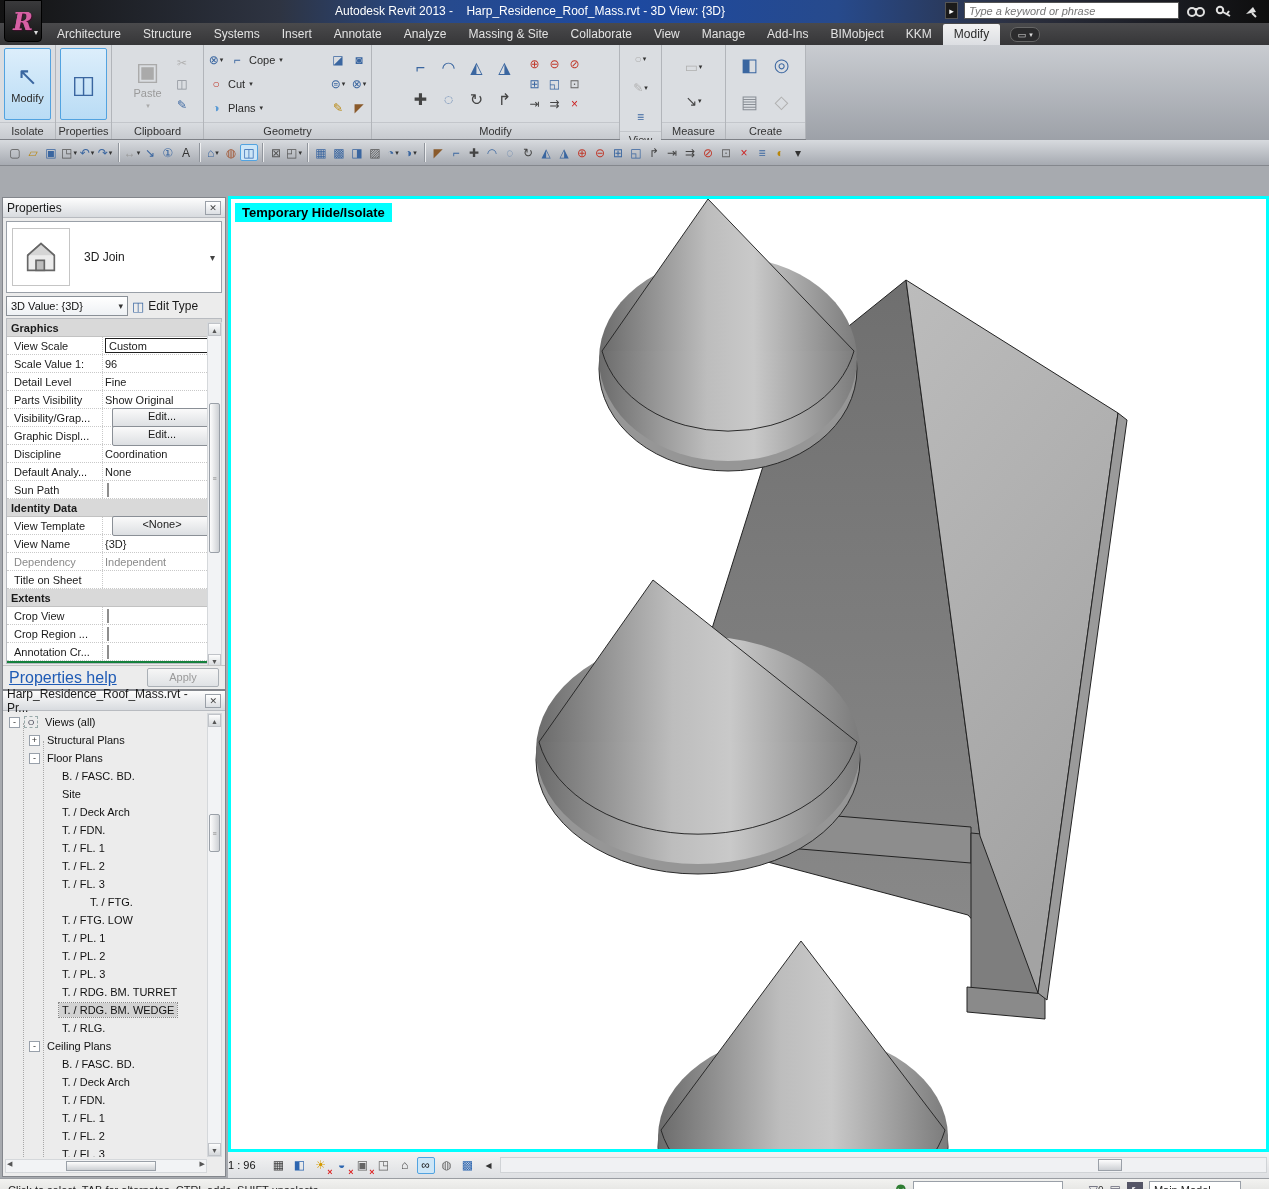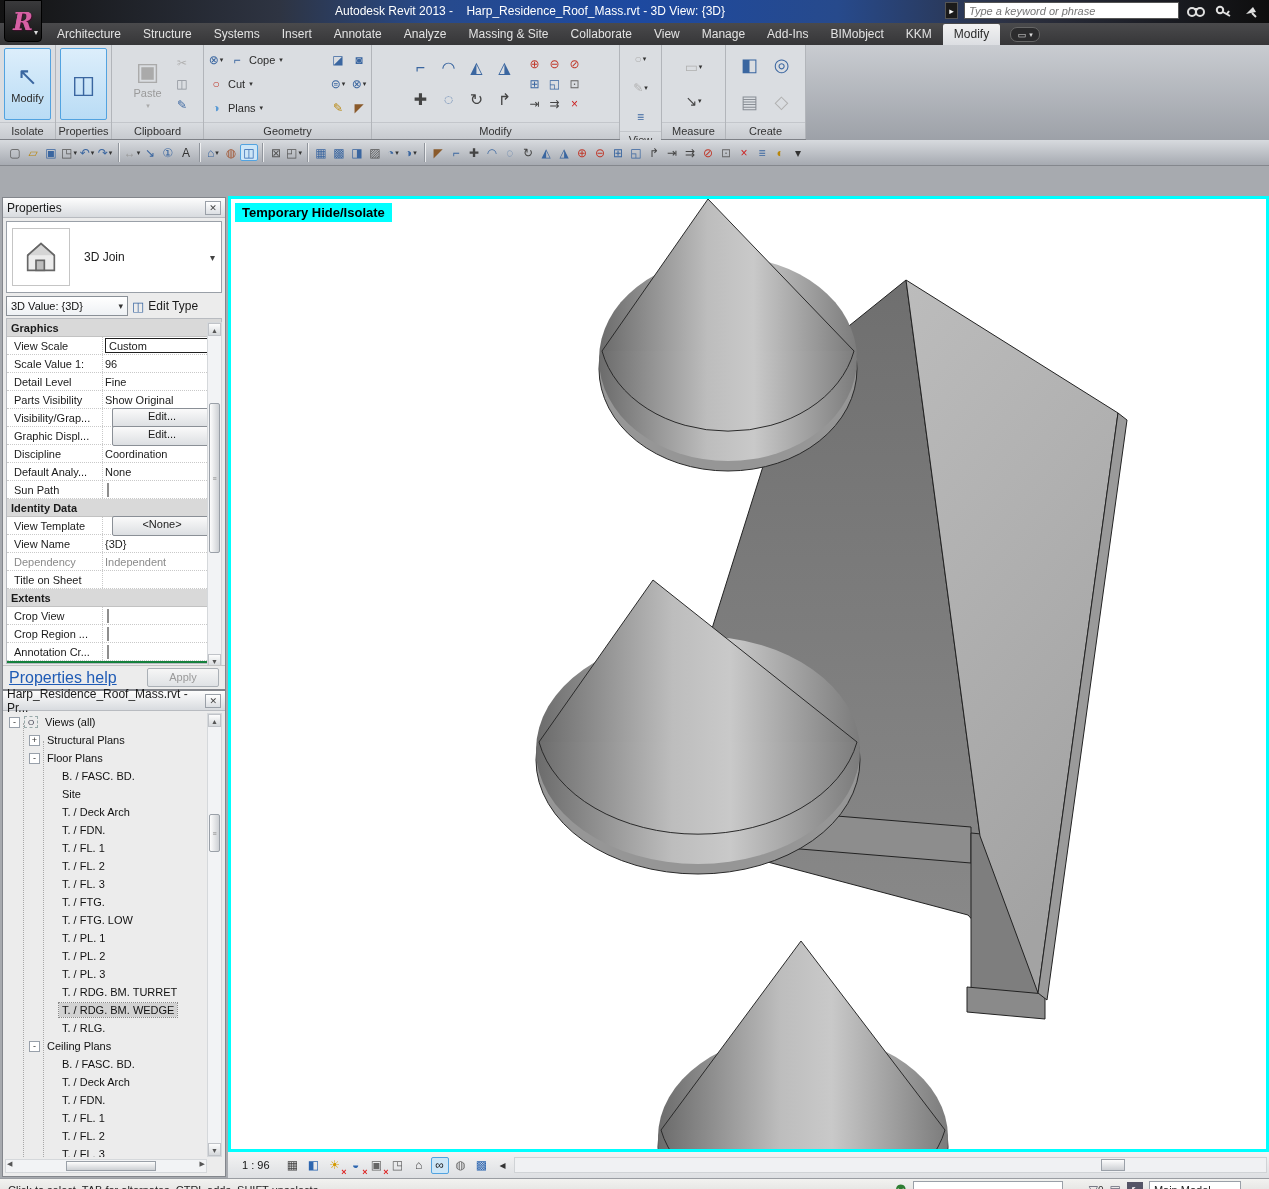--- a/index.html
+++ b/index.html
@@ -66,21 +66,21 @@
 .sbarrow{position:absolute;left:0;width:13px;height:13px;font-size:7px;color:#555;text-align:center;line-height:13px;background:linear-gradient(#fdfdfd,#d5d8db);border:1px solid #c0c3c8}
 #tree{position:relative;overflow:hidden;margin-top:2px}
 .trow{height:18px;display:flex;align-items:center;font-size:11px;color:#111;white-space:nowrap;position:relative}
 .texp{width:11px;height:11px;border:1px solid #98a0aa;background:#fff;font-size:9px;line-height:9px;text-align:center;color:#333;flex:none;margin-right:4px}
 .tlabel{padding:1px 3px}
 .tlabel.sel{background:#d2d2d2;outline:1px dotted #8a8a8a}
 .tguide{position:absolute;border-left:1px dotted #a8a8a8}
 .viewicon{width:14px;height:12px;border:1px dashed #9aa;color:#445;font-size:8px;line-height:11px;text-align:center;margin-right:4px;flex:none}
 #viewport{position:absolute;left:228px;top:30px;width:1041px;height:956px;border:3px solid #00ffff;background:#ffffff;overflow:hidden}
 #vp-overlay{position:absolute;left:4px;top:4px;background:#00ffff;color:#000;font-weight:bold;font-size:13px;padding:2px 7px;z-index:5}
-#vcbar{position:absolute;left:228px;top:986px;width:1041px;height:26px;background:linear-gradient(#f4f4f4,#dddfe2);display:flex;align-items:center;padding-left:14px}
+#vcbar{position:absolute;left:228px;top:986px;width:1041px;height:26px;background:linear-gradient(#f4f4f4,#dddfe2);display:flex;align-items:center;}
 #vc-scale{font-size:11px;color:#111;margin-right:14px}
 #vc-track{flex:1;height:16px;margin:0 2px;background:#f0f1f3;border:1px solid #d0d3d6;position:relative}
 #vc-thumb{position:absolute;left:78%;top:1px;width:24px;height:12px;background:linear-gradient(#fdfdfd,#cdd0d4);border:1px solid #9aa0a8}
 #statusbar{position:absolute;left:0;top:1012px;width:1269px;height:22px;background:linear-gradient(#f2f2f0,#dcdcda);border-top:1px solid #9a9da2;display:flex;align-items:center;font-size:11px;color:#222;padding-left:8px}
 .sb-combo{height:17px;border:1px solid #9aa0a8;background:#fff;font-size:11px;display:flex;align-items:center;padding:0 4px;color:#222}
 .sb-minus{color:#777;margin:0 4px;font-size:11px}
 svg{display:block}
 </style>
 </head>
 <body>
@@ -673,21 +673,21 @@
         </div>
         <div class="trow" style="padding-left: 56px;">
           <span class="tlabel">T. / FL. 1</span>
         </div>
         <div class="trow" style="padding-left: 56px;">
           <span class="tlabel">T. / FL. 2</span>
         </div>
         <div class="trow" style="padding-left: 56px;">
           <span class="tlabel">T. / FL. 3</span>
         </div>
-        <div class="trow" style="padding-left: 56px;">
+        <div class="trow" style="padding-left: 84px;">
           <span class="tlabel">T. / FTG.</span>
         </div>
         <div class="trow" style="padding-left: 56px;">
           <span class="tlabel">T. / FTG. LOW</span>
         </div>
         <div class="trow" style="padding-left: 56px;">
           <span class="tlabel">T. / PL. 1</span>
         </div>
         <div class="trow" style="padding-left: 56px;">
           <span class="tlabel">T. / PL. 2</span>

